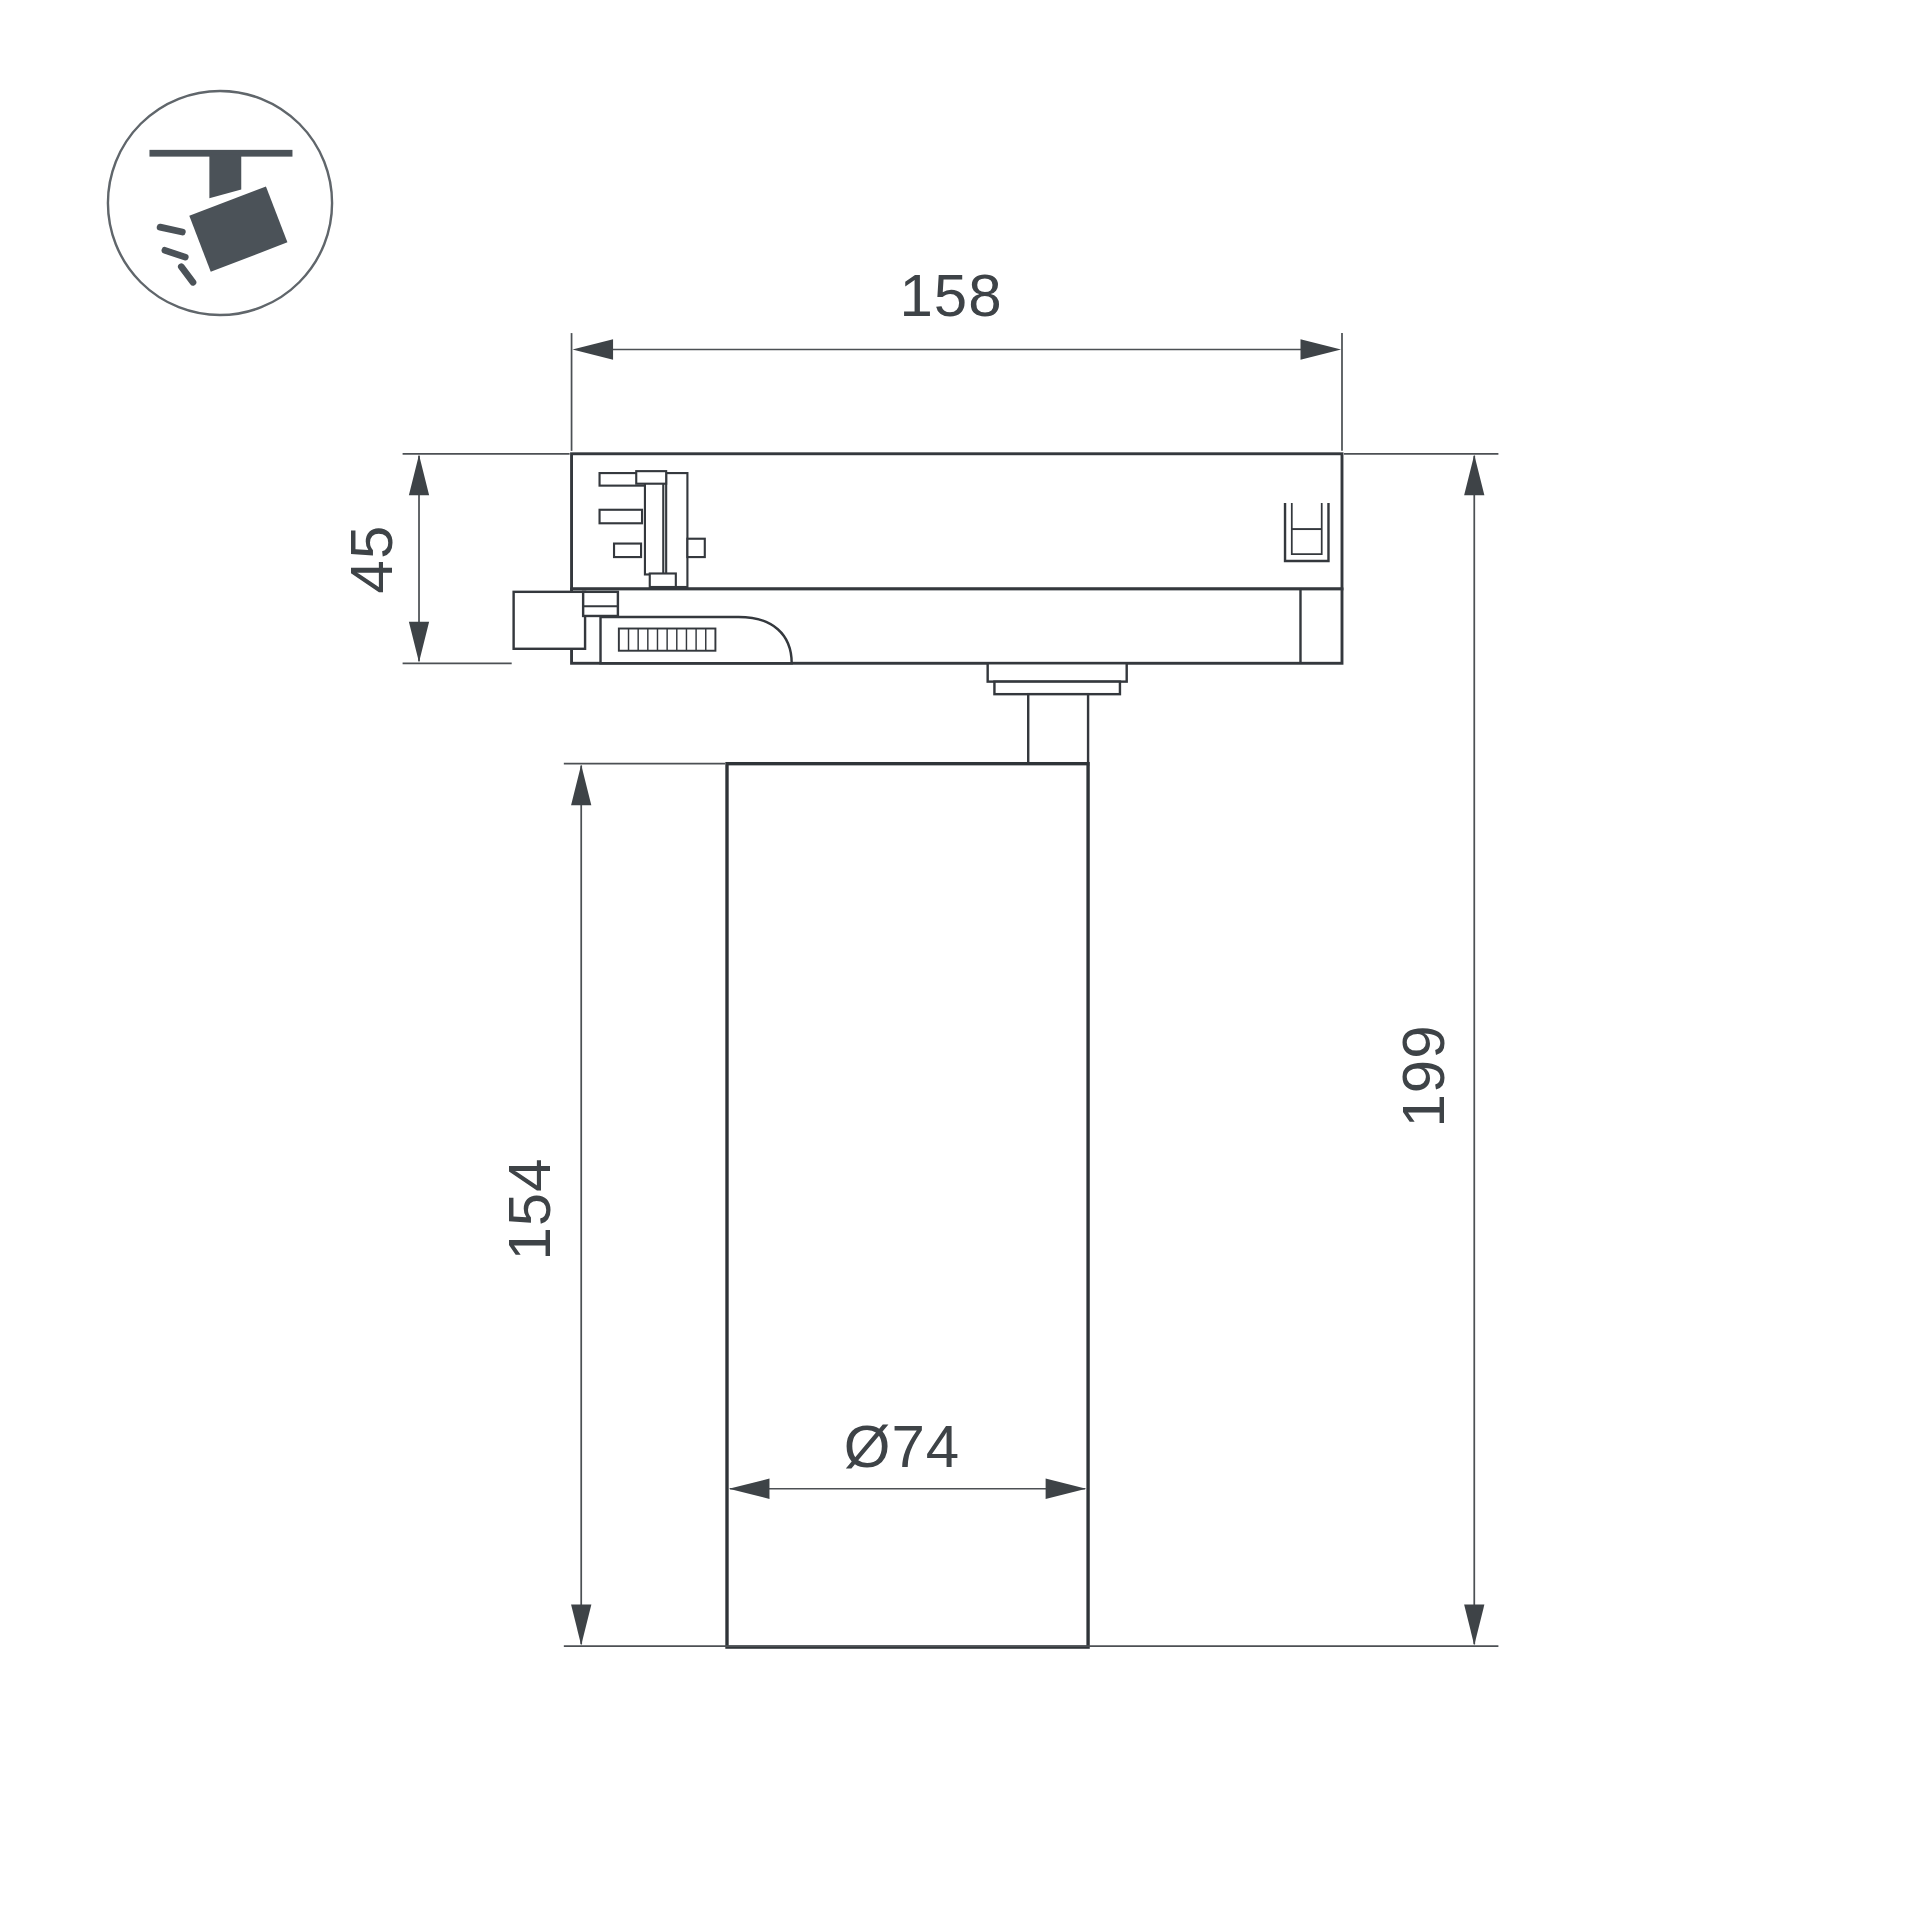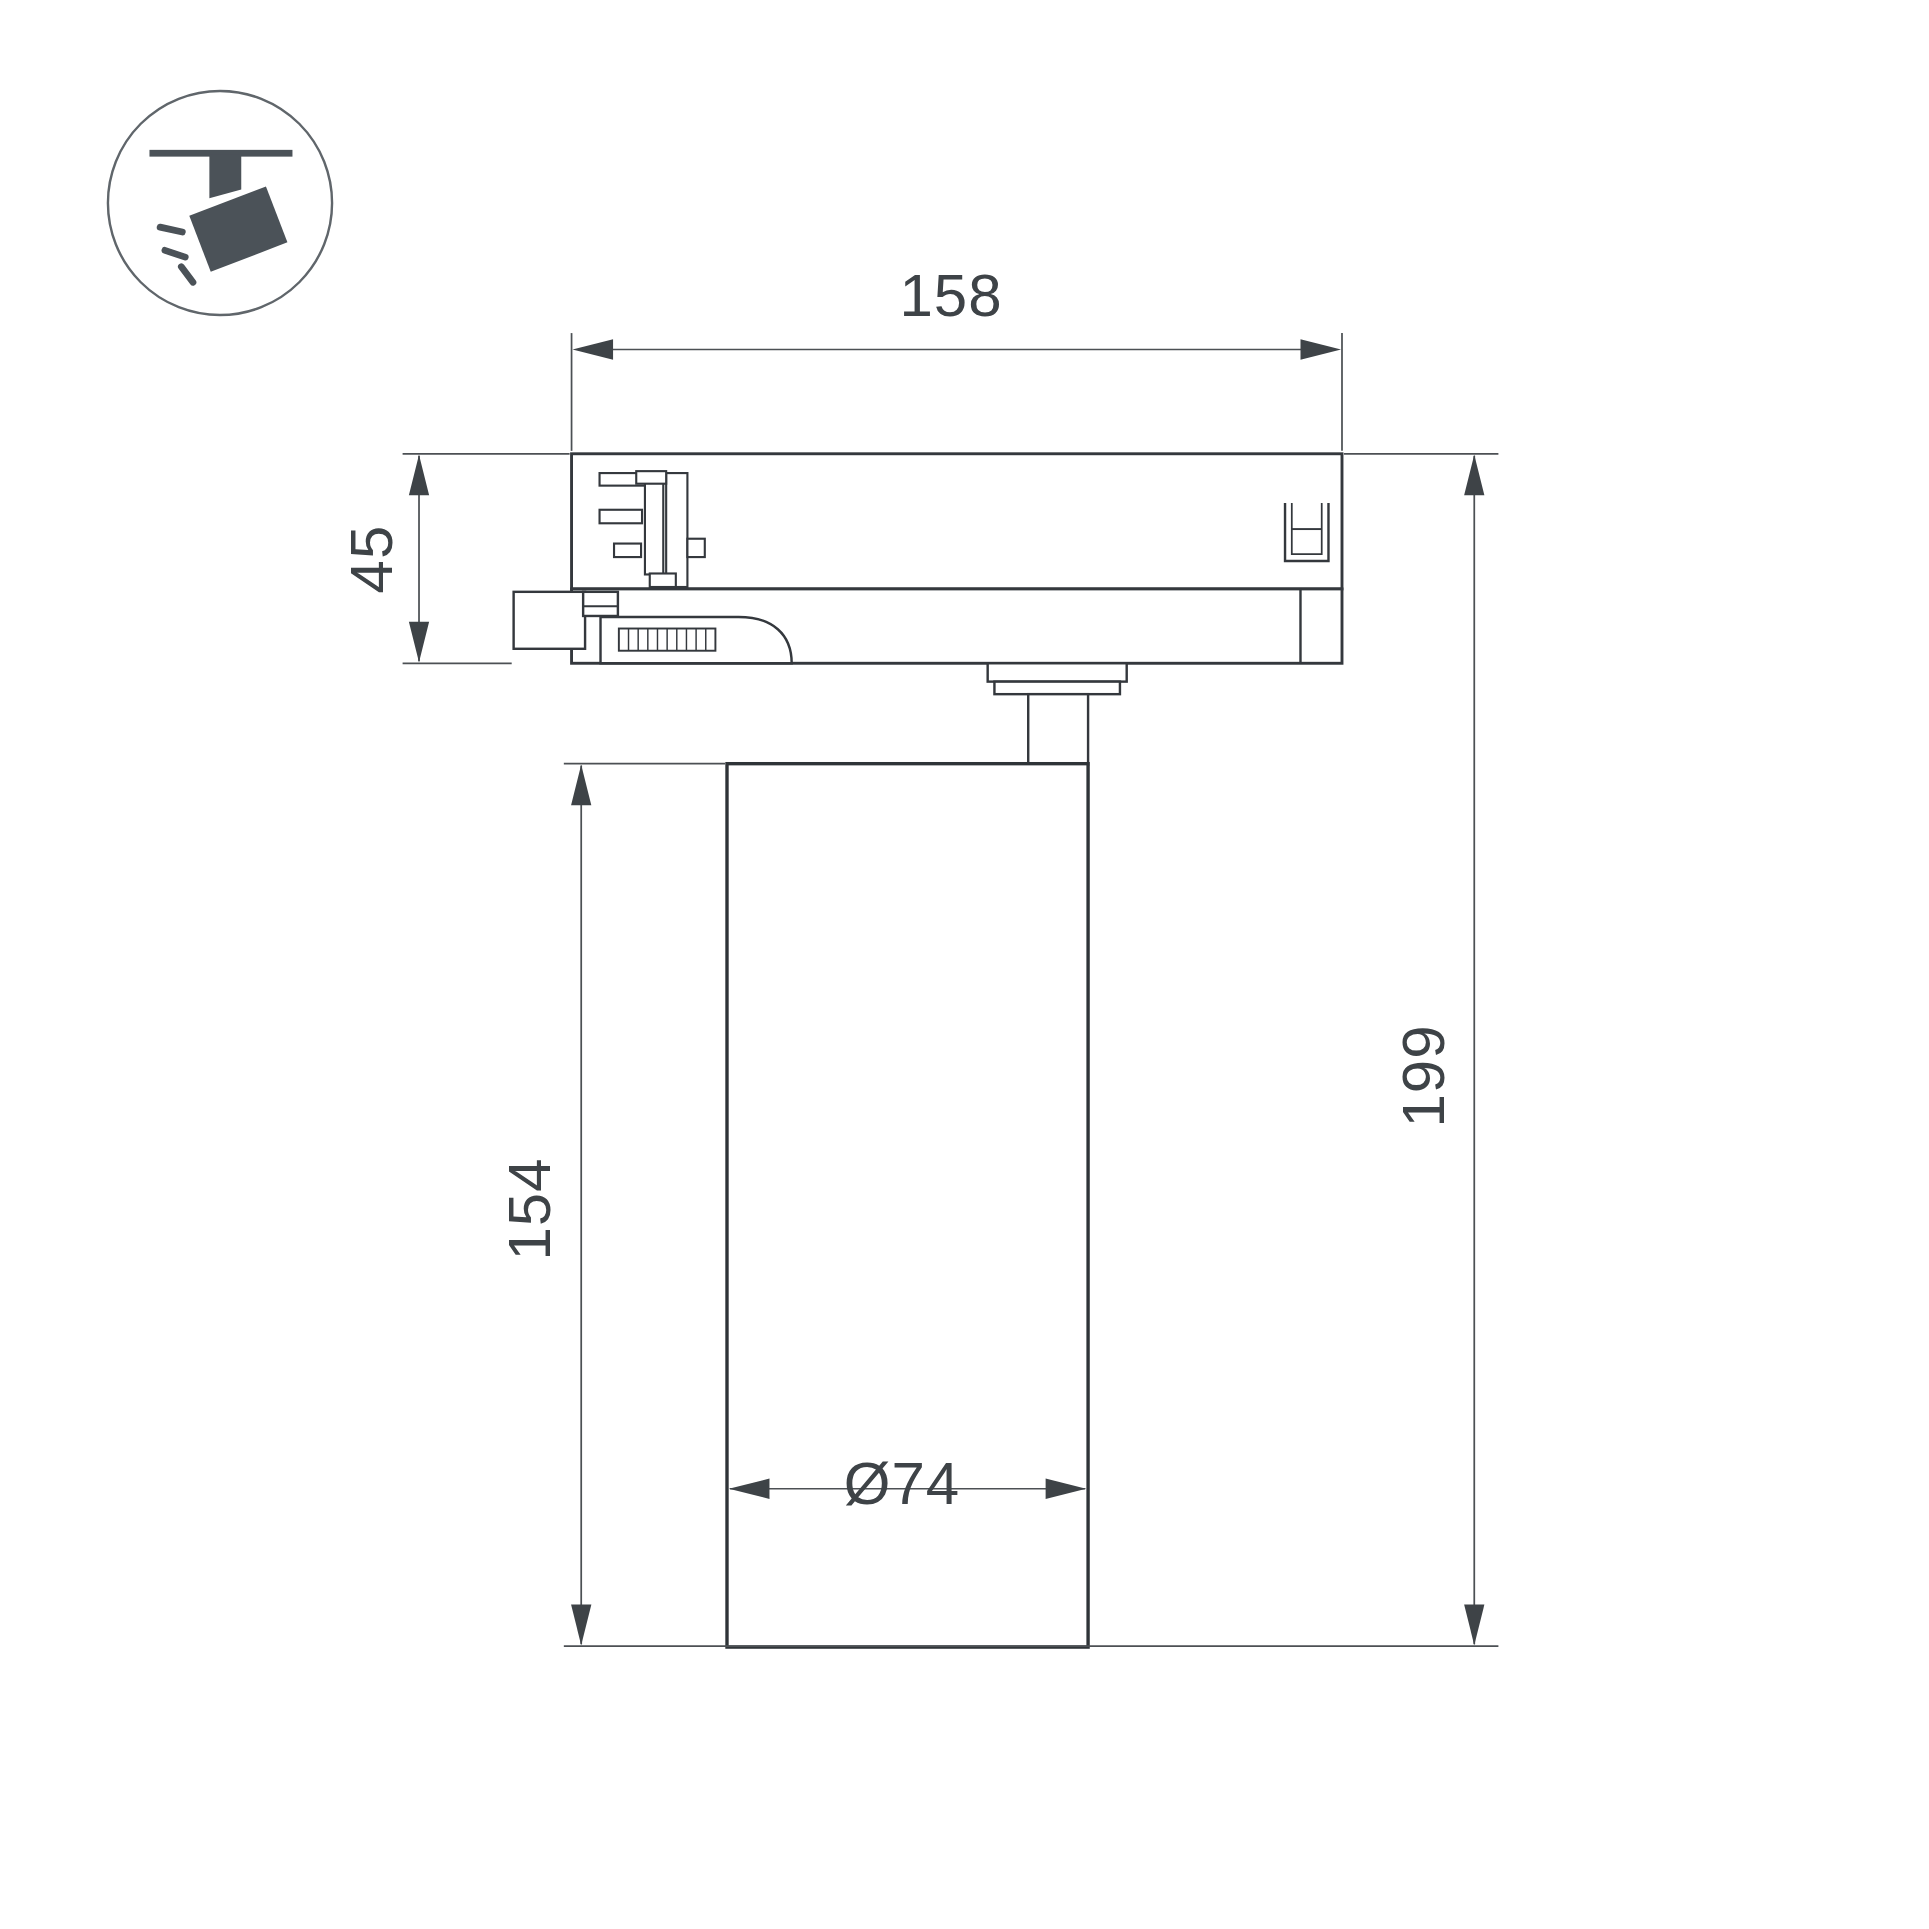--- a/index.html
+++ b/index.html
@@ -123,16 +123,16 @@
   </svg>
 
   <div class="dim-label" style="left:951px;top:295px;">158</div>
 
   <div class="dim-label vertical" style="left:371px;top:559px;">45</div>
 
   <div class="dim-label vertical" style="left:529px;top:1209px;">154</div>
 
   <div class="dim-label vertical" style="left:1423px;top:1076px;">199</div>
 
-  <div class="dim-label" style="left:902px;top:1446px;margin-top:37px;">Ø74</div>
+  <div class="dim-label" style="left:902px;top:1446px;">Ø74</div>
 
 </div>
 
 
 </body></html>

